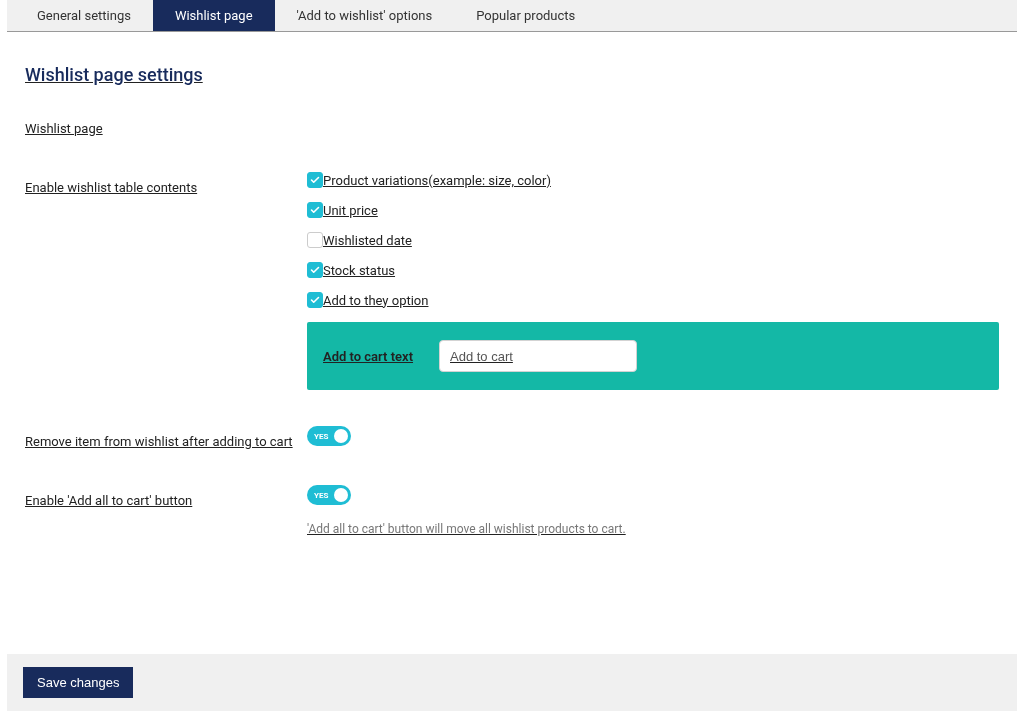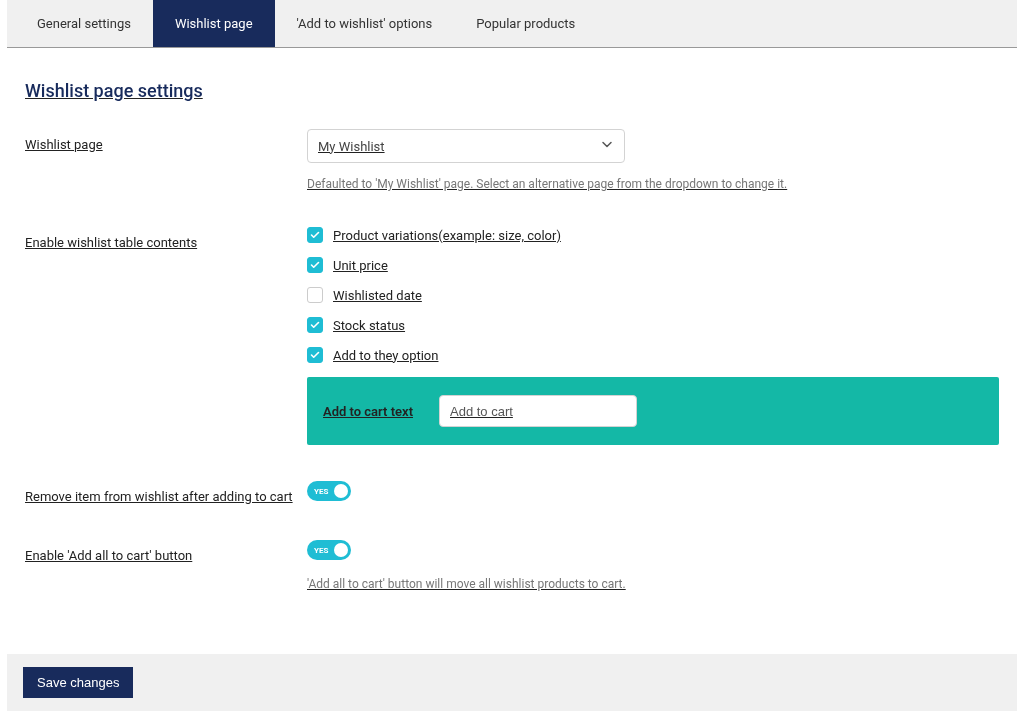--- a/index.html
+++ b/index.html
@@ -18,21 +18,21 @@
   flex-direction: column;
 }
 .tabs {
   display: flex;
   border-bottom: 1px solid #999;
   background: #f0f0f0;
   padding-left: 8px;
   margin: 0 7px;
 }
 .tab {
-  padding: 16px 22px;
+  padding: 8px 22px;
   cursor: pointer;
   font-size: 13px;
   color: #333;
   background: transparent;
 }
 .tab.active {
   background: #182b5c;
   color: #fff;
 }
 .content {
@@ -87,21 +87,20 @@
   pointer-events: none;
 }
 .help {
   font-size: 12px;
   color: #777;
   margin-top: 14px;
 }
 .checkrow {
   display: flex;
   align-items: center;
-  gap: 10px;
   margin-bottom: 14px;
   font-size: 13px;
 }
 .chk {
   width: 16px;
   height: 16px;
   border-radius: 3px;
   border: 1px solid #ccc;
   display: inline-flex;
   align-items: center;
@@ -192,33 +191,20 @@
     <div class="tab">'Add to wishlist' options</div>
     <div class="tab">Popular products</div>
   </div>
 
   <div class="content">
 
     <div class="section-title">Wishlist page settings</div>
 
     <div class="row">
       <div class="label-col">Wishlist page</div>
-      <div class="control-col">
-        <div class="select-wrap">
-          <div class="select">
-            <span>My Wishlist</span>
-          </div>
-          <span class="chevron">
-            <svg width="12" height="12" viewBox="0 0 12 12">
-                <path d="M2 4l4 4 4-4" stroke="#555" stroke-width="1.5" fill="none" stroke-linecap="round" stroke-linejoin="round"></path>
-              </svg>
-          </span>
-        </div>
-        <div class="help">Defaulted to 'My Wishlist' page. Select an alternative page from the dropdown to change it.</div>
-      </div>
     </div>
 
     <div class="row">
       <div class="label-col">Enable wishlist table contents</div>
       <div class="control-col">
         <div class="checkrow">
           <span class="chk checked">
             <svg width="10" height="10" viewBox="0 0 10 10">
                 <path d="M1.5 5l2.2 2.2L8.5 2.5" stroke="#fff" stroke-width="1.6" fill="none" stroke-linecap="round" stroke-linejoin="round"></path>
               </svg>

